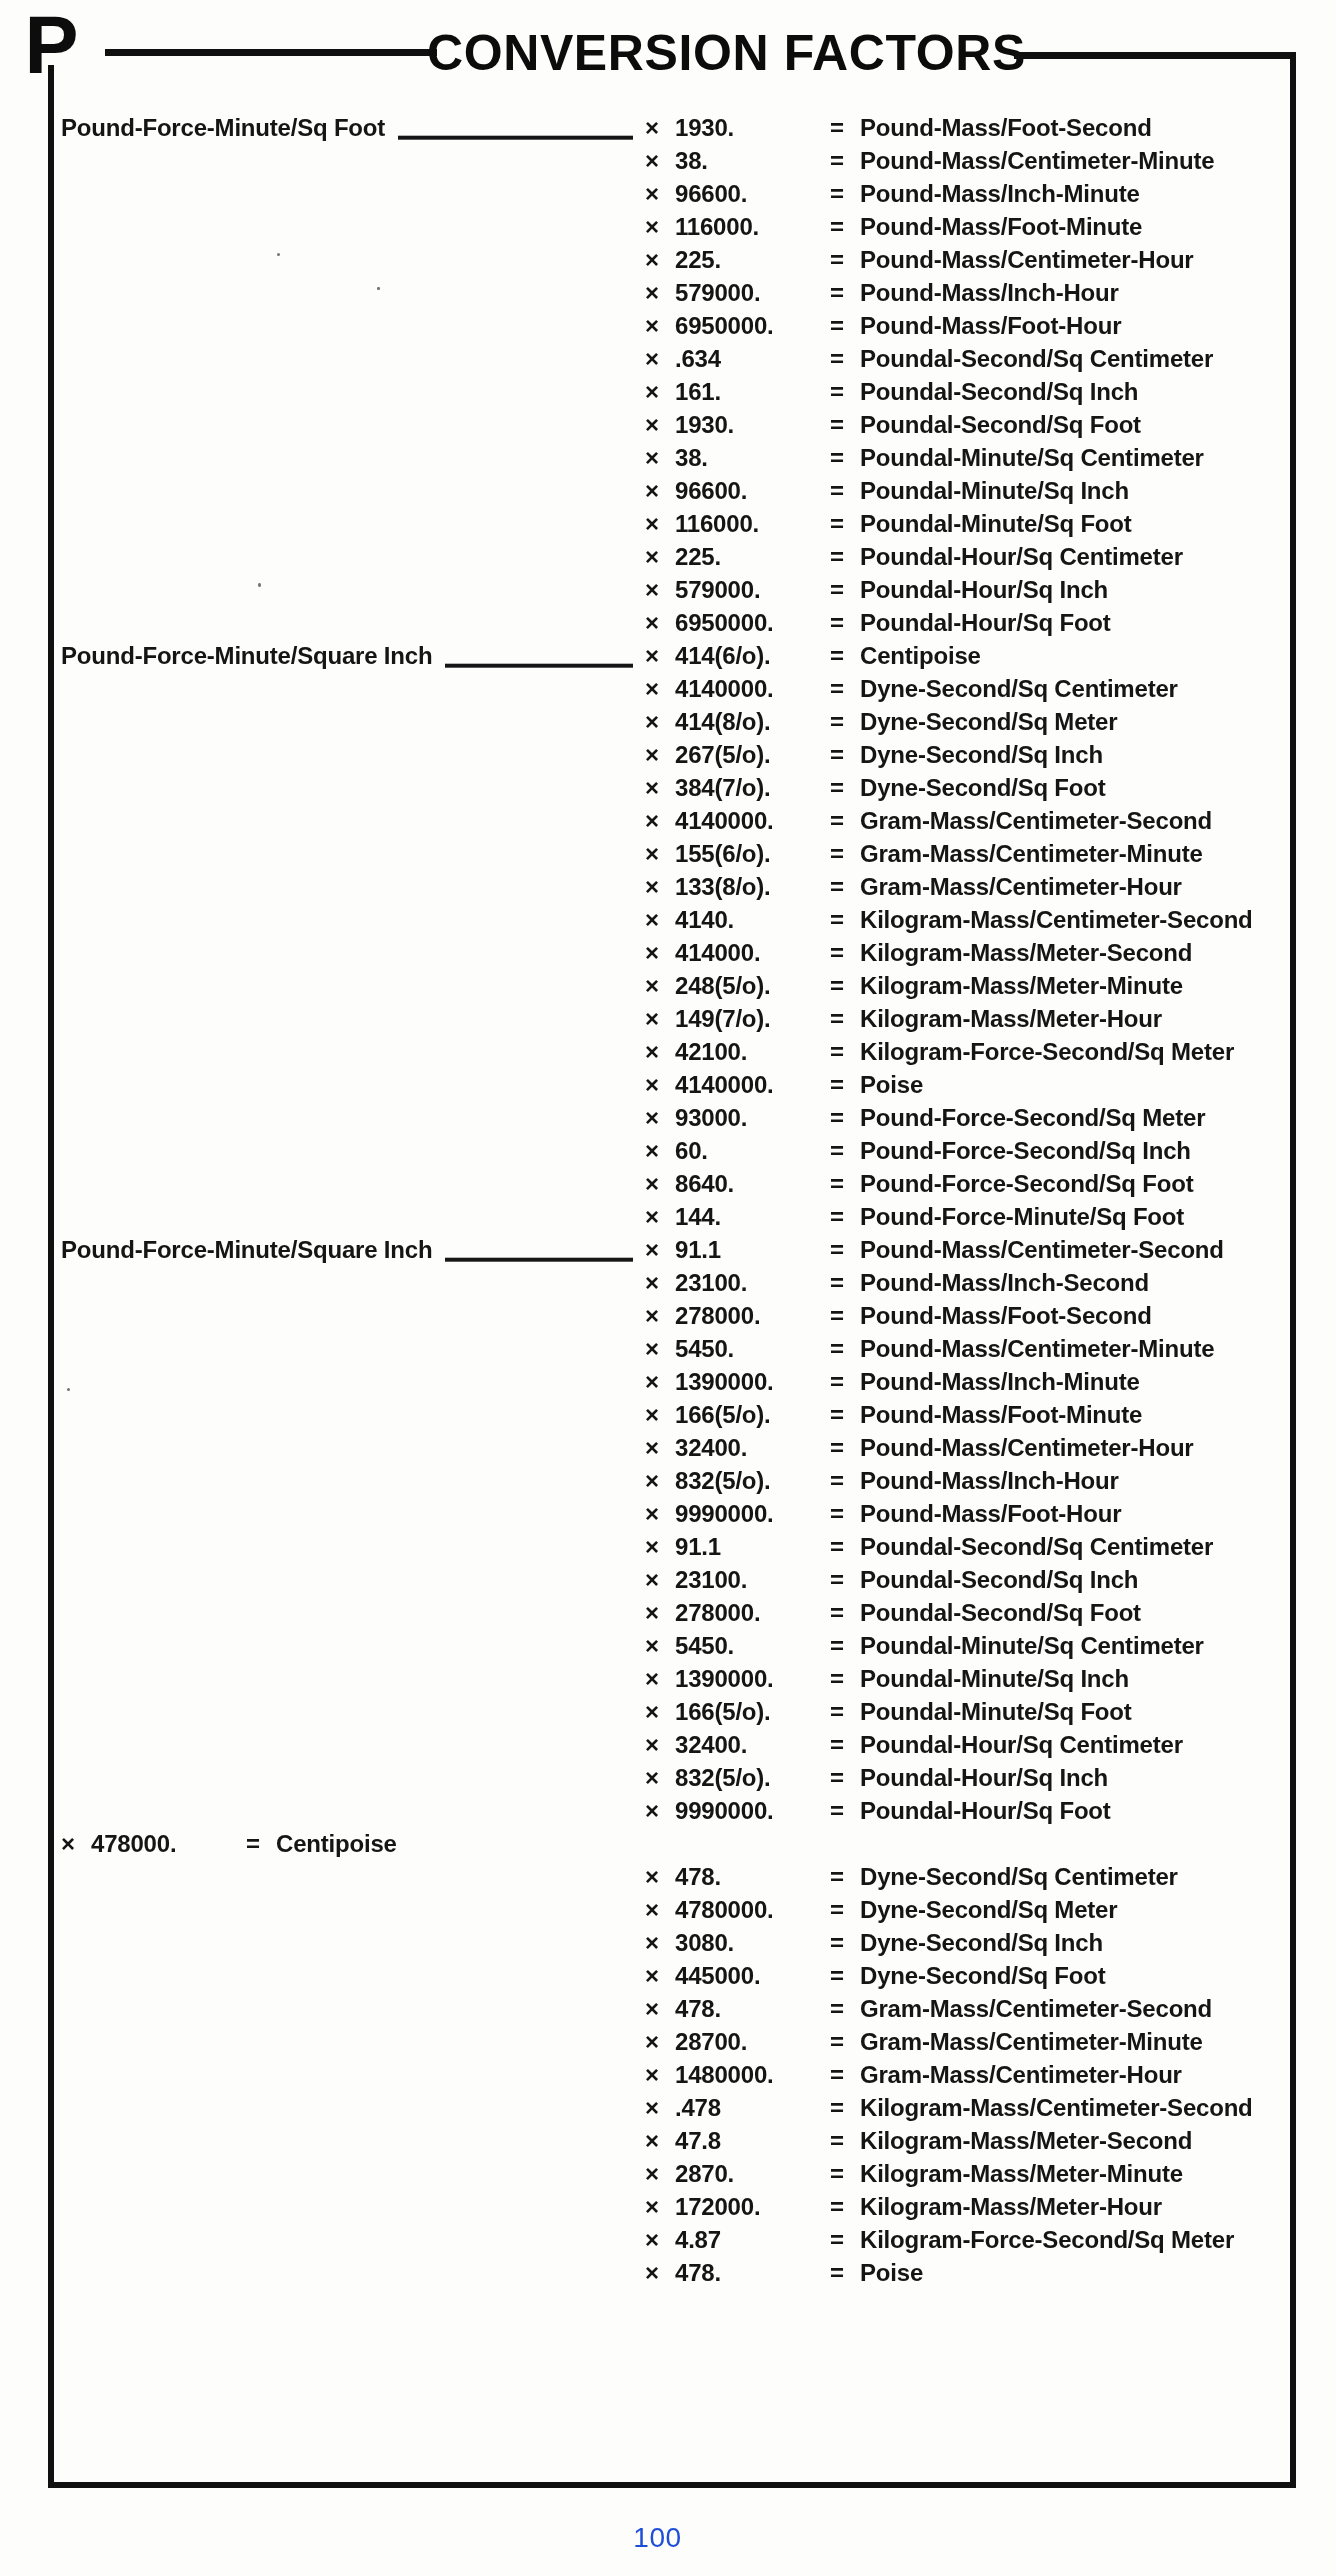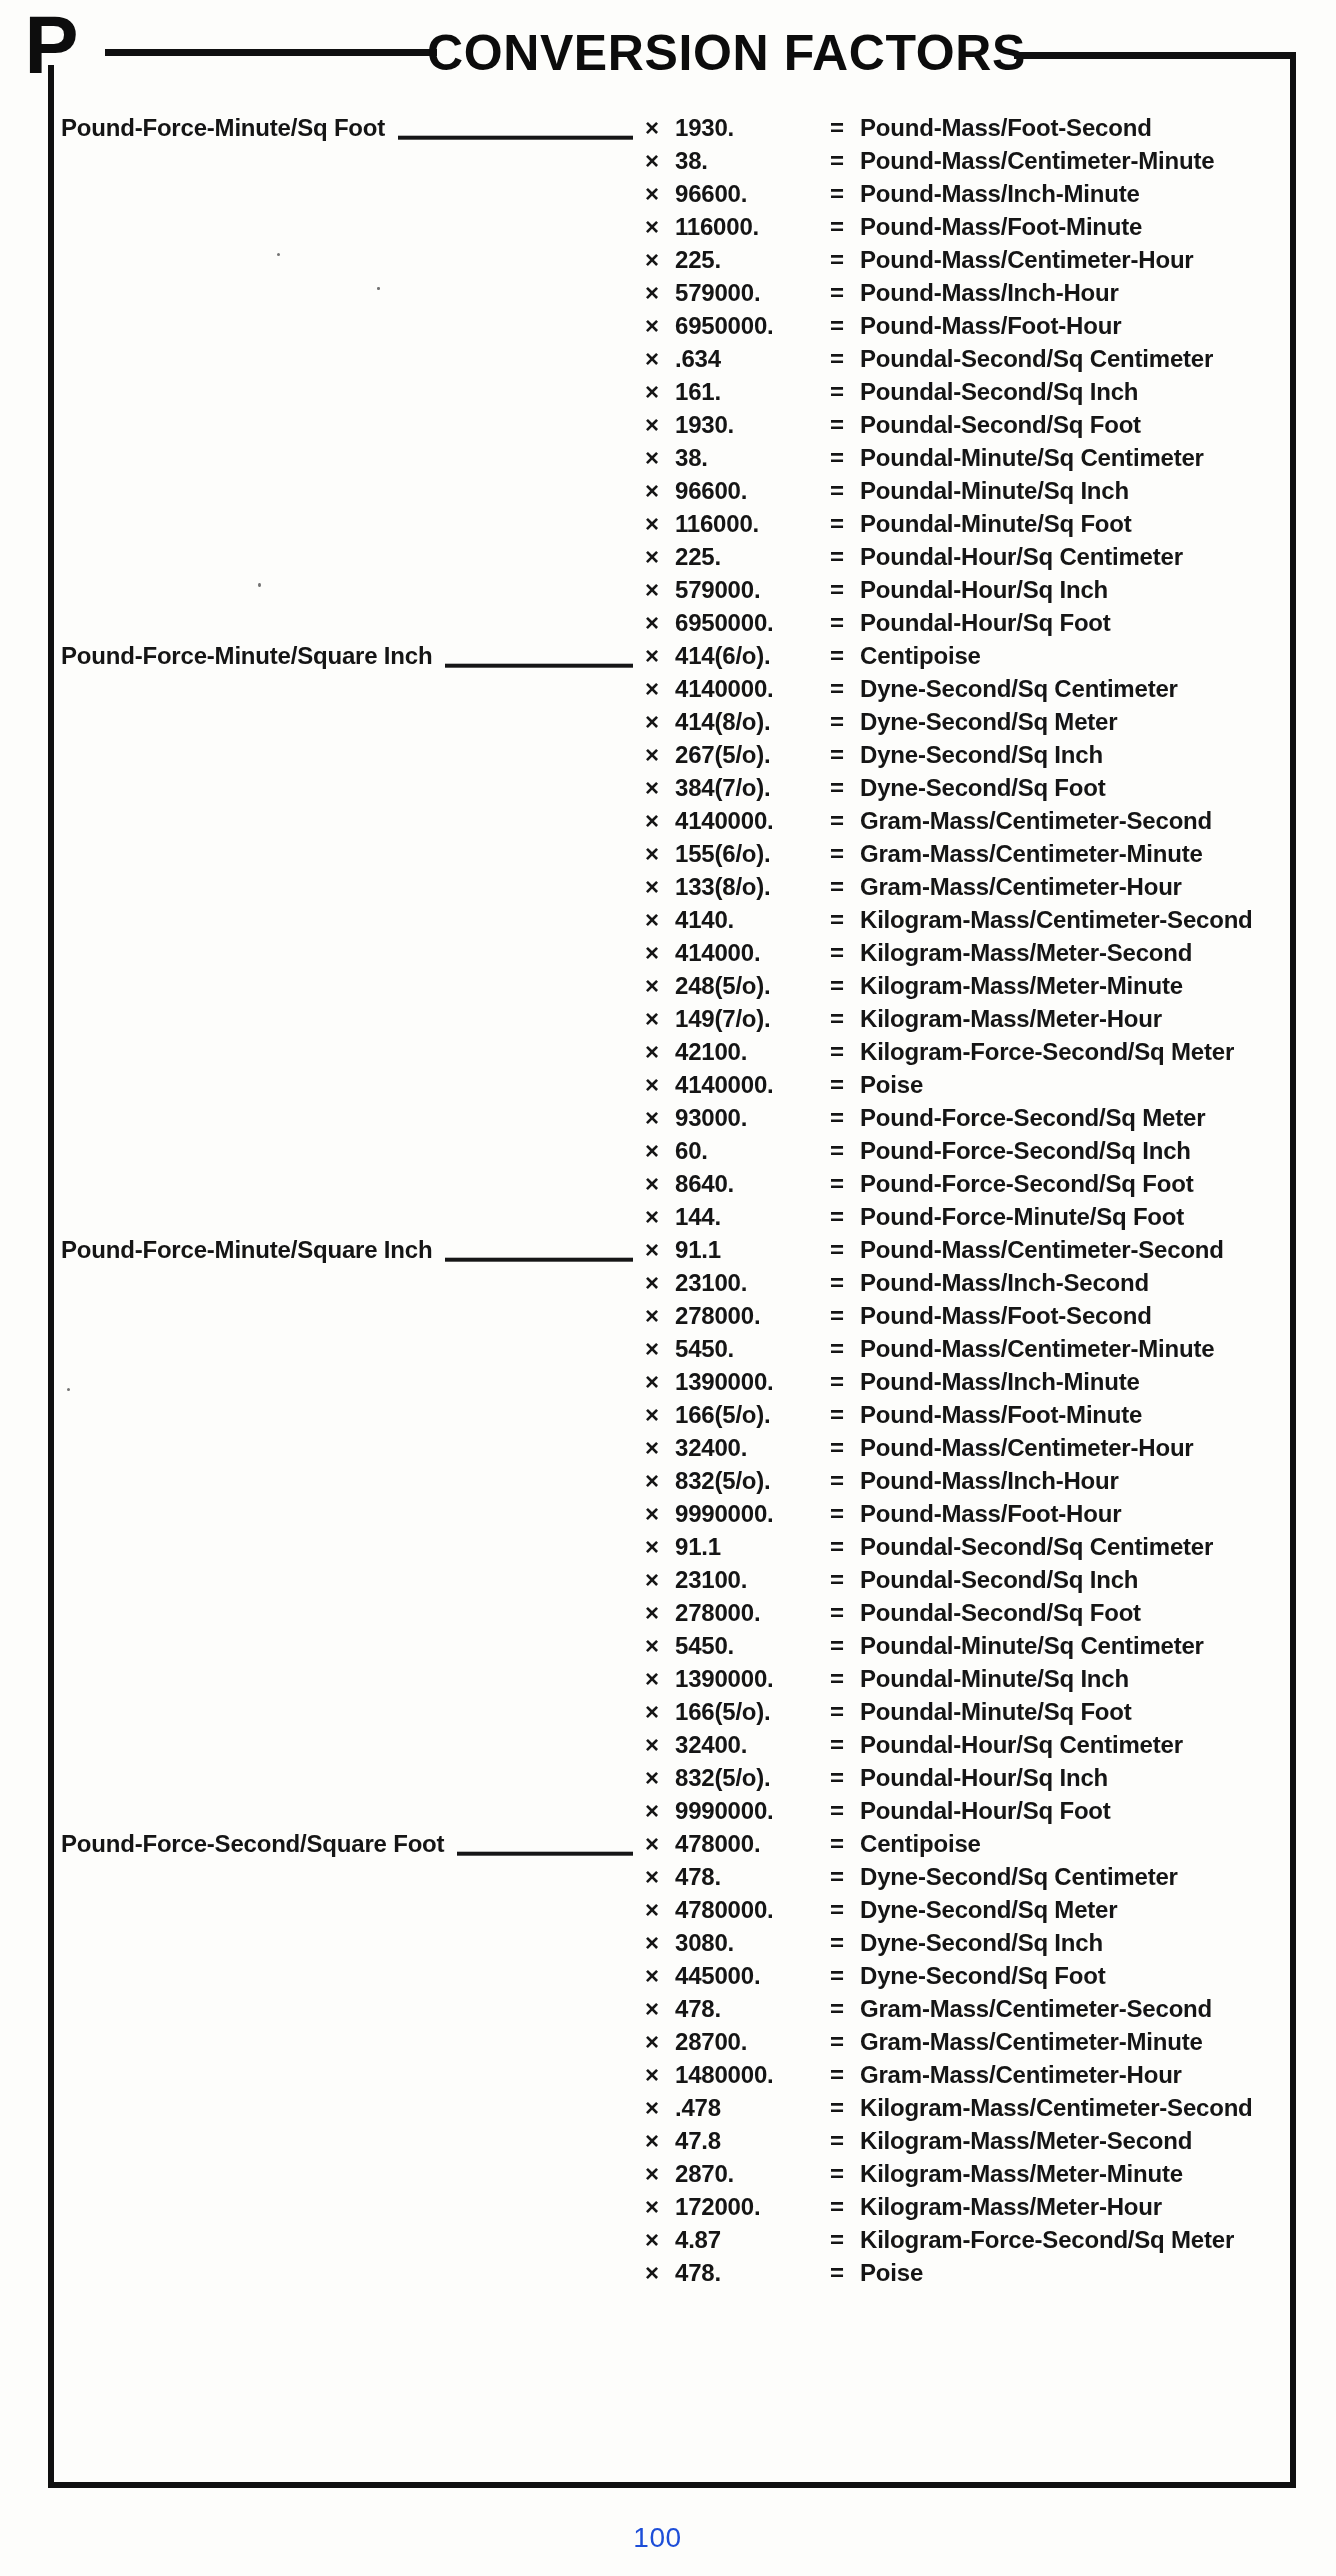--- a/index.html
+++ b/index.html
@@ -635,24 +635,20 @@
         <div class="factor-cell">
           <span class="times">×</span>
           <span class="factor-value">9990000.</span>
         </div>
         <div class="result-cell">
           <span class="equals">=</span>
           <span class="result-text">Poundal-Hour/Sq Foot</span>
         </div>
       </div>
       <div class="row">
-        <div class="label-cell">
-          <span class="label-text">Pound-Force-Second/Square Foot</span>
-          <span class="leader"></span>
-        </div>
         <div class="factor-cell">
           <span class="times">×</span>
           <span class="factor-value">478000.</span>
         </div>
         <div class="result-cell">
           <span class="equals">=</span>
           <span class="result-text">Centipoise</span>
         </div>
       </div>
       <div class="row">

